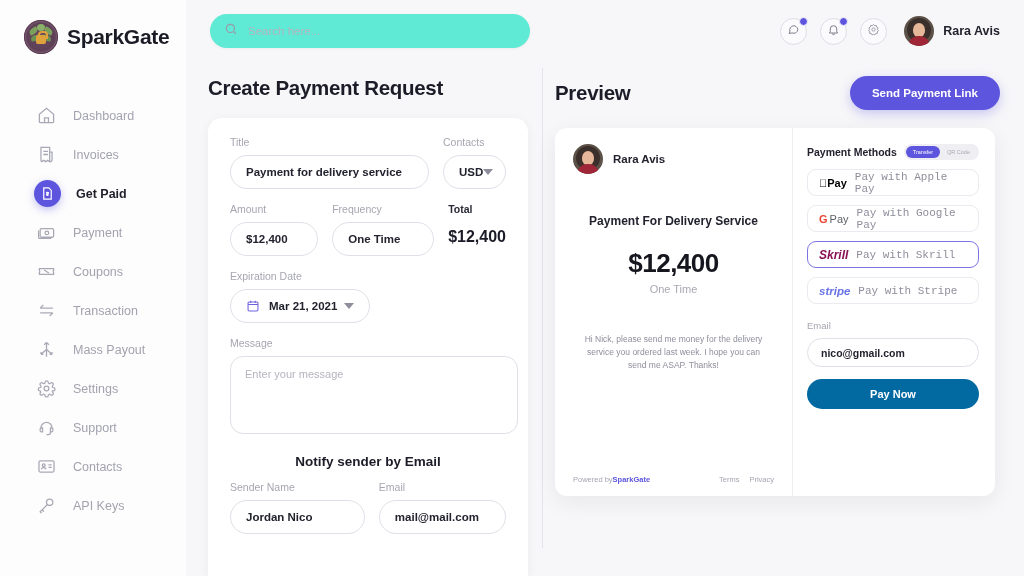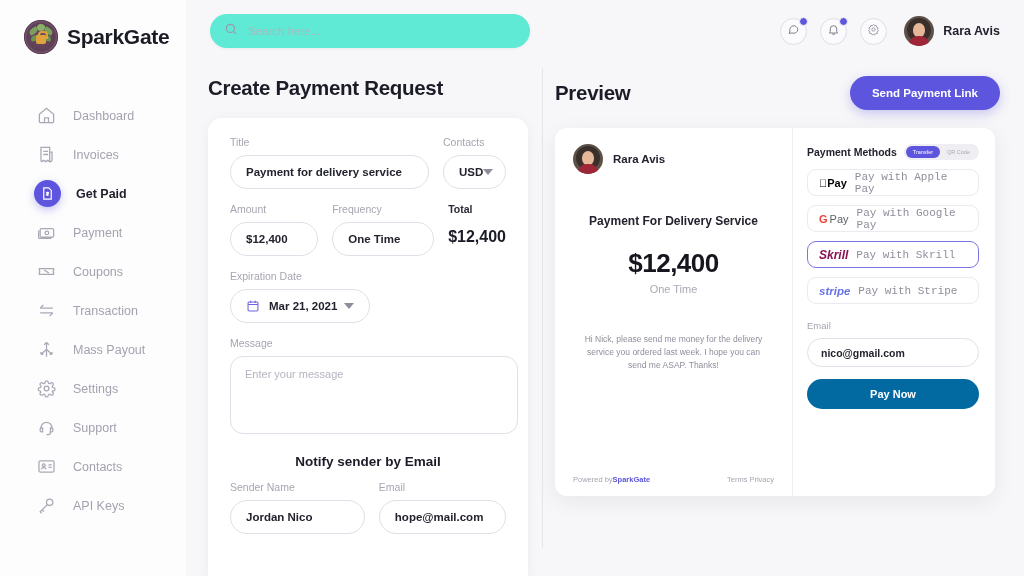--- a/index.html
+++ b/index.html
@@ -147,21 +147,21 @@
   .pv-left { width: 238px; flex: 0 0 238px; padding: 16px 18px 12px 18px; display:flex; flex-direction:column; border-right:1px solid #eeeef2;}
   .pv-user { display: flex; align-items: center; gap: 10px; }
   .pv-avatar { width: 30px; height: 30px; }
   .pv-name { font-size: 11.5px; font-weight: bold; color: #23232f; }
   .pv-title { text-align: center; font-size: 12px; font-weight: bold; color: #23232f; margin-top: 40px; }
   .pv-amount { text-align: center; font-size: 26px; font-weight: bold; color: #16161f; margin-top: 20px; letter-spacing: -0.5px;}
   .pv-freq { text-align: center; font-size: 11px; color: #a8a8b4; margin-top: 4px; }
   .pv-msg { text-align: center; font-size: 8.5px; color: #8e8e9c; line-height: 1.55; margin-top: 38px; padding: 0 6px;}
   .pv-foot { margin-top: auto; display: flex; align-items: center; font-size: 7.5px; color: #a5a5b2; }
   .pv-foot b { color: #5d55dd; }
-  .pv-links { margin-left: auto; display: flex; gap: 2px; }
+  .pv-links { margin-left: auto; display: flex; gap: 10px; }
 
   .pv-right { flex: 1; padding: 16px 16px 12px 14px; display: flex; flex-direction: column; }
   .pm-head { display: flex; align-items: center; }
   .pm-title { font-size: 10.5px; font-weight: bold; color: #23232f; }
   .pm-toggle { margin-left: auto; display: flex; background: #eeeef3; border-radius: 9px; padding: 2px; }
   .pm-toggle span { font-size: 5.5px; padding: 3px 7px; border-radius: 8px; color: #a9a9b6; cursor:pointer;}
   .pm-toggle span.on { background: #5d55dd; color: #fff; }
   .pm-row {
     border: 1px solid #eaeaf0; border-radius: 9px; height: 27px; margin-top: 9px;
     display: flex; align-items: center; gap: 8px; padding: 0 11px; cursor: pointer; background:#fff;
@@ -411,21 +411,21 @@
 
           <div class="notify-title">Notify sender by Email</div>
 
           <div class="row">
             <div style="width:141px">
               <div class="field-label">Sender Name</div>
               <div class="pill">Jordan Nico</div>
             </div>
             <div style="width:133px">
               <div class="field-label">Email</div>
-              <div class="pill">hope@mail.com</div>
+              <div class="pill">mail@mail.com</div>
             </div>
           </div>
         </div>
       </div>
 
       <div class="divider"></div>
 
       <div class="right-panel">
         <div class="right-head">
           <div class="sec-title">Preview</div>

